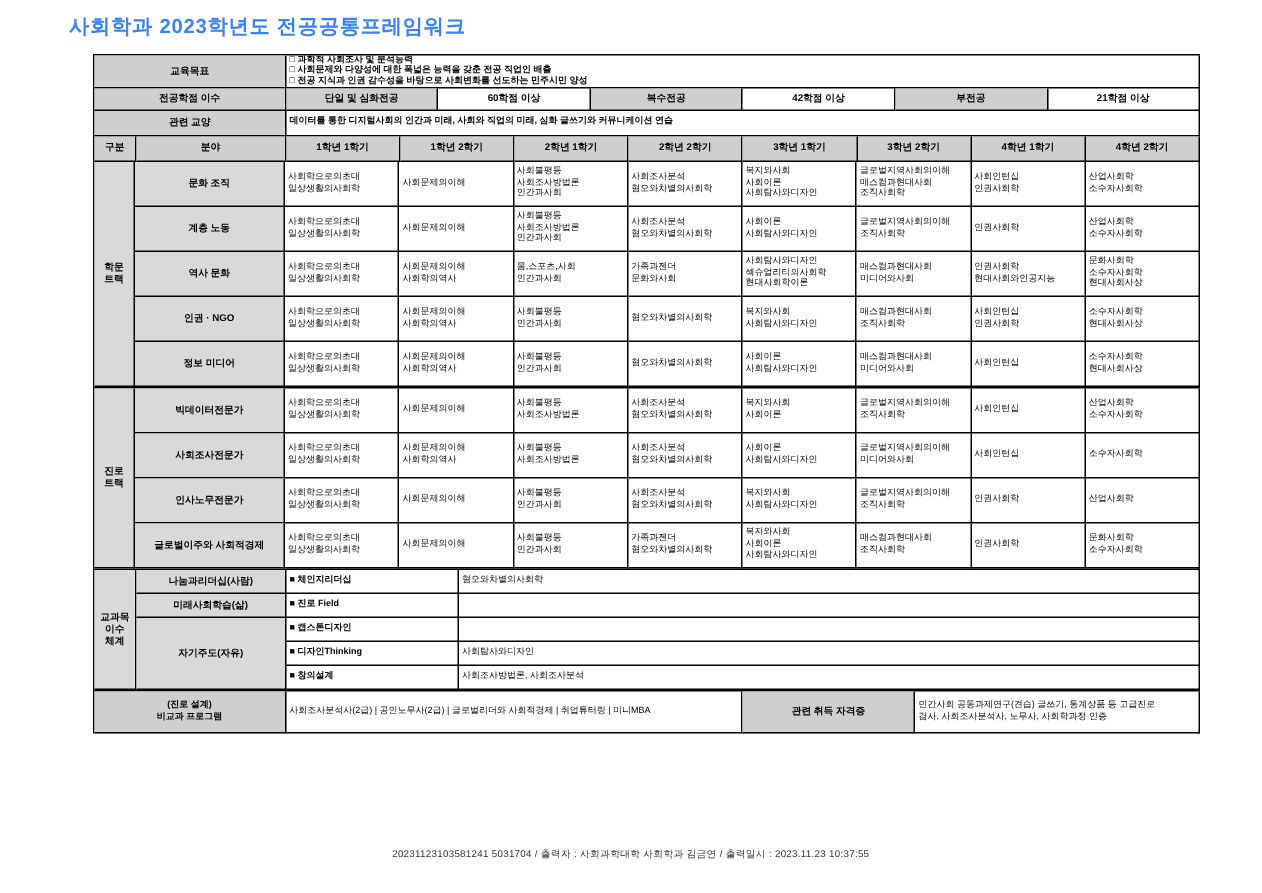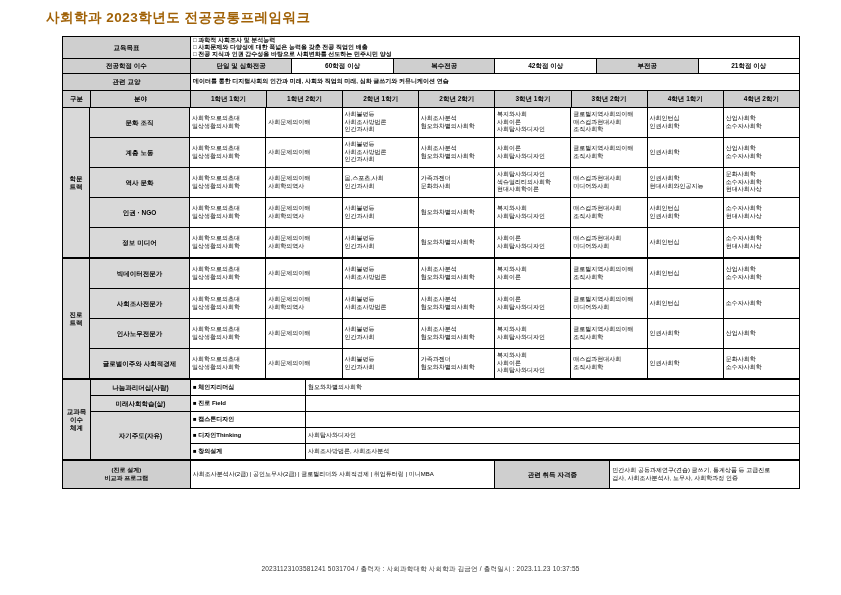--- a/index.html
+++ b/index.html
@@ -4,21 +4,21 @@
 <style>
   html,body{margin:0;padding:0;}
   body{
     width:841px;height:595px;position:relative;background:#ffffff;
     font-family:"Liberation Sans","DejaVu Sans",sans-serif;color:#000;
     -webkit-font-smoothing:none;
   }
   .page{position:absolute;inset:0;}
   .title{
     position:absolute;left:46px;top:9px;font-size:13.5px;font-weight:bold;
-    color:#a16207;letter-spacing:0.5px;
+    color:#3b82f6;letter-spacing:0.5px;
   }
   .tbl{
     position:absolute;left:62px;top:36px;width:738px;
     border-top:1.5px solid #000;border-left:1.5px solid #000;
     box-sizing:border-box;background:#fff;
   }
   .row{display:flex;width:100%;box-sizing:border-box;}
   .cell{
     box-sizing:border-box;border-right:1px solid #000;border-bottom:1px solid #000;
     overflow:hidden;display:flex;flex-direction:column;justify-content:center;

